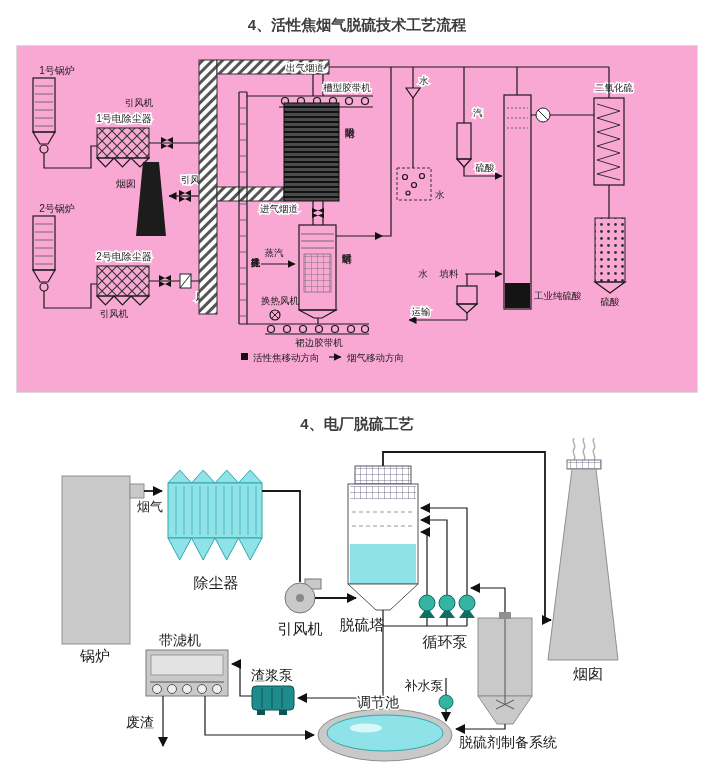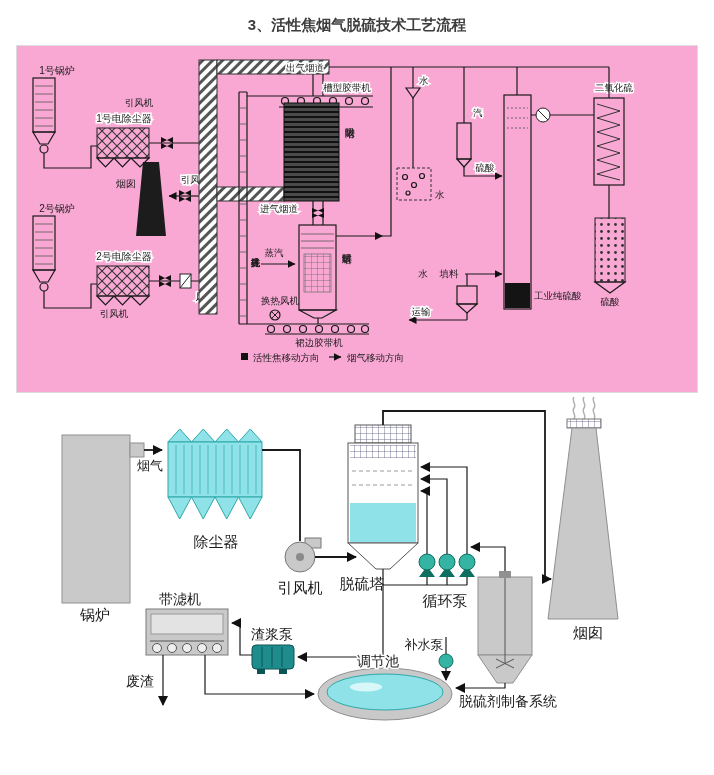--- a/index.html
+++ b/index.html
@@ -21,21 +21,21 @@
   .vtext { writing-mode:vertical-rl; text-orientation:upright; }
   .ln { stroke:#1a1a1a; stroke-width:1.2; fill:none; }
   .ln2 { stroke:#1a1a1a; stroke-width:1.8; fill:none; }
   .thin { stroke:#555; stroke-width:0.8; fill:none; }
 </style>
 </head>
 <body>
 
 <div class="page">
 
-  <h3 class="sec-title t1">3、活性焦烟气脱硫技术工艺流程</h3>
+  <h3 class="sec-title t1">4、活性焦烟气脱硫技术工艺流程</h3>
 
   <div class="d1-box">
     <svg width="680" height="346" viewBox="0 0 680 346">
       <defs>
         <pattern id="hatch45" patternUnits="userSpaceOnUse" width="7" height="7" patternTransform="rotate(45)">
           <rect width="7" height="7" fill="#ffffff"></rect>
             <rect width="3" height="7" fill="#555555"></rect>
         </pattern>
         <pattern id="xcross" patternUnits="userSpaceOnUse" width="10" height="10">
           <path d="M0,0 L10,10 M10,0 L0,10" stroke="#333" stroke-width="1.1" fill="none"></path>
@@ -240,20 +240,21 @@
         <path class="ln" d="M440,258 L460,258 L450,267 Z"></path>
         <path class="ln" d="M450,267 V274"></path>
         <line class="ln" x1="450" y1="274" x2="392" y2="274" marker-end="url(#ar1)"></line>
         <text class="t9 halo" text-anchor="middle" x="404" y="269">运输</text>
       </g>
 
       <text class="t9" x="517" y="253">工业纯硫酸</text>
     </svg>
   </div>
 
+  <h3 class="sec-title t2">4、电厂脱硫工艺</h3>
 
   <div class="d2-wrap">
     <svg width="714" height="335" viewBox="0 0 714 335">
       <defs>
         <pattern id="gridC" patternUnits="userSpaceOnUse" width="6" height="6">
           <path d="M6,0 H0 V6" stroke="#557" stroke-width="0.8" fill="none"></path>
         </pattern>
         <marker id="ar2" markerWidth="10" markerHeight="10" refX="9" refY="5" orient="auto" markerUnits="userSpaceOnUse">
           <path d="M0,0 L10,5 L0,10 Z" fill="#111"></path>
         </marker>

